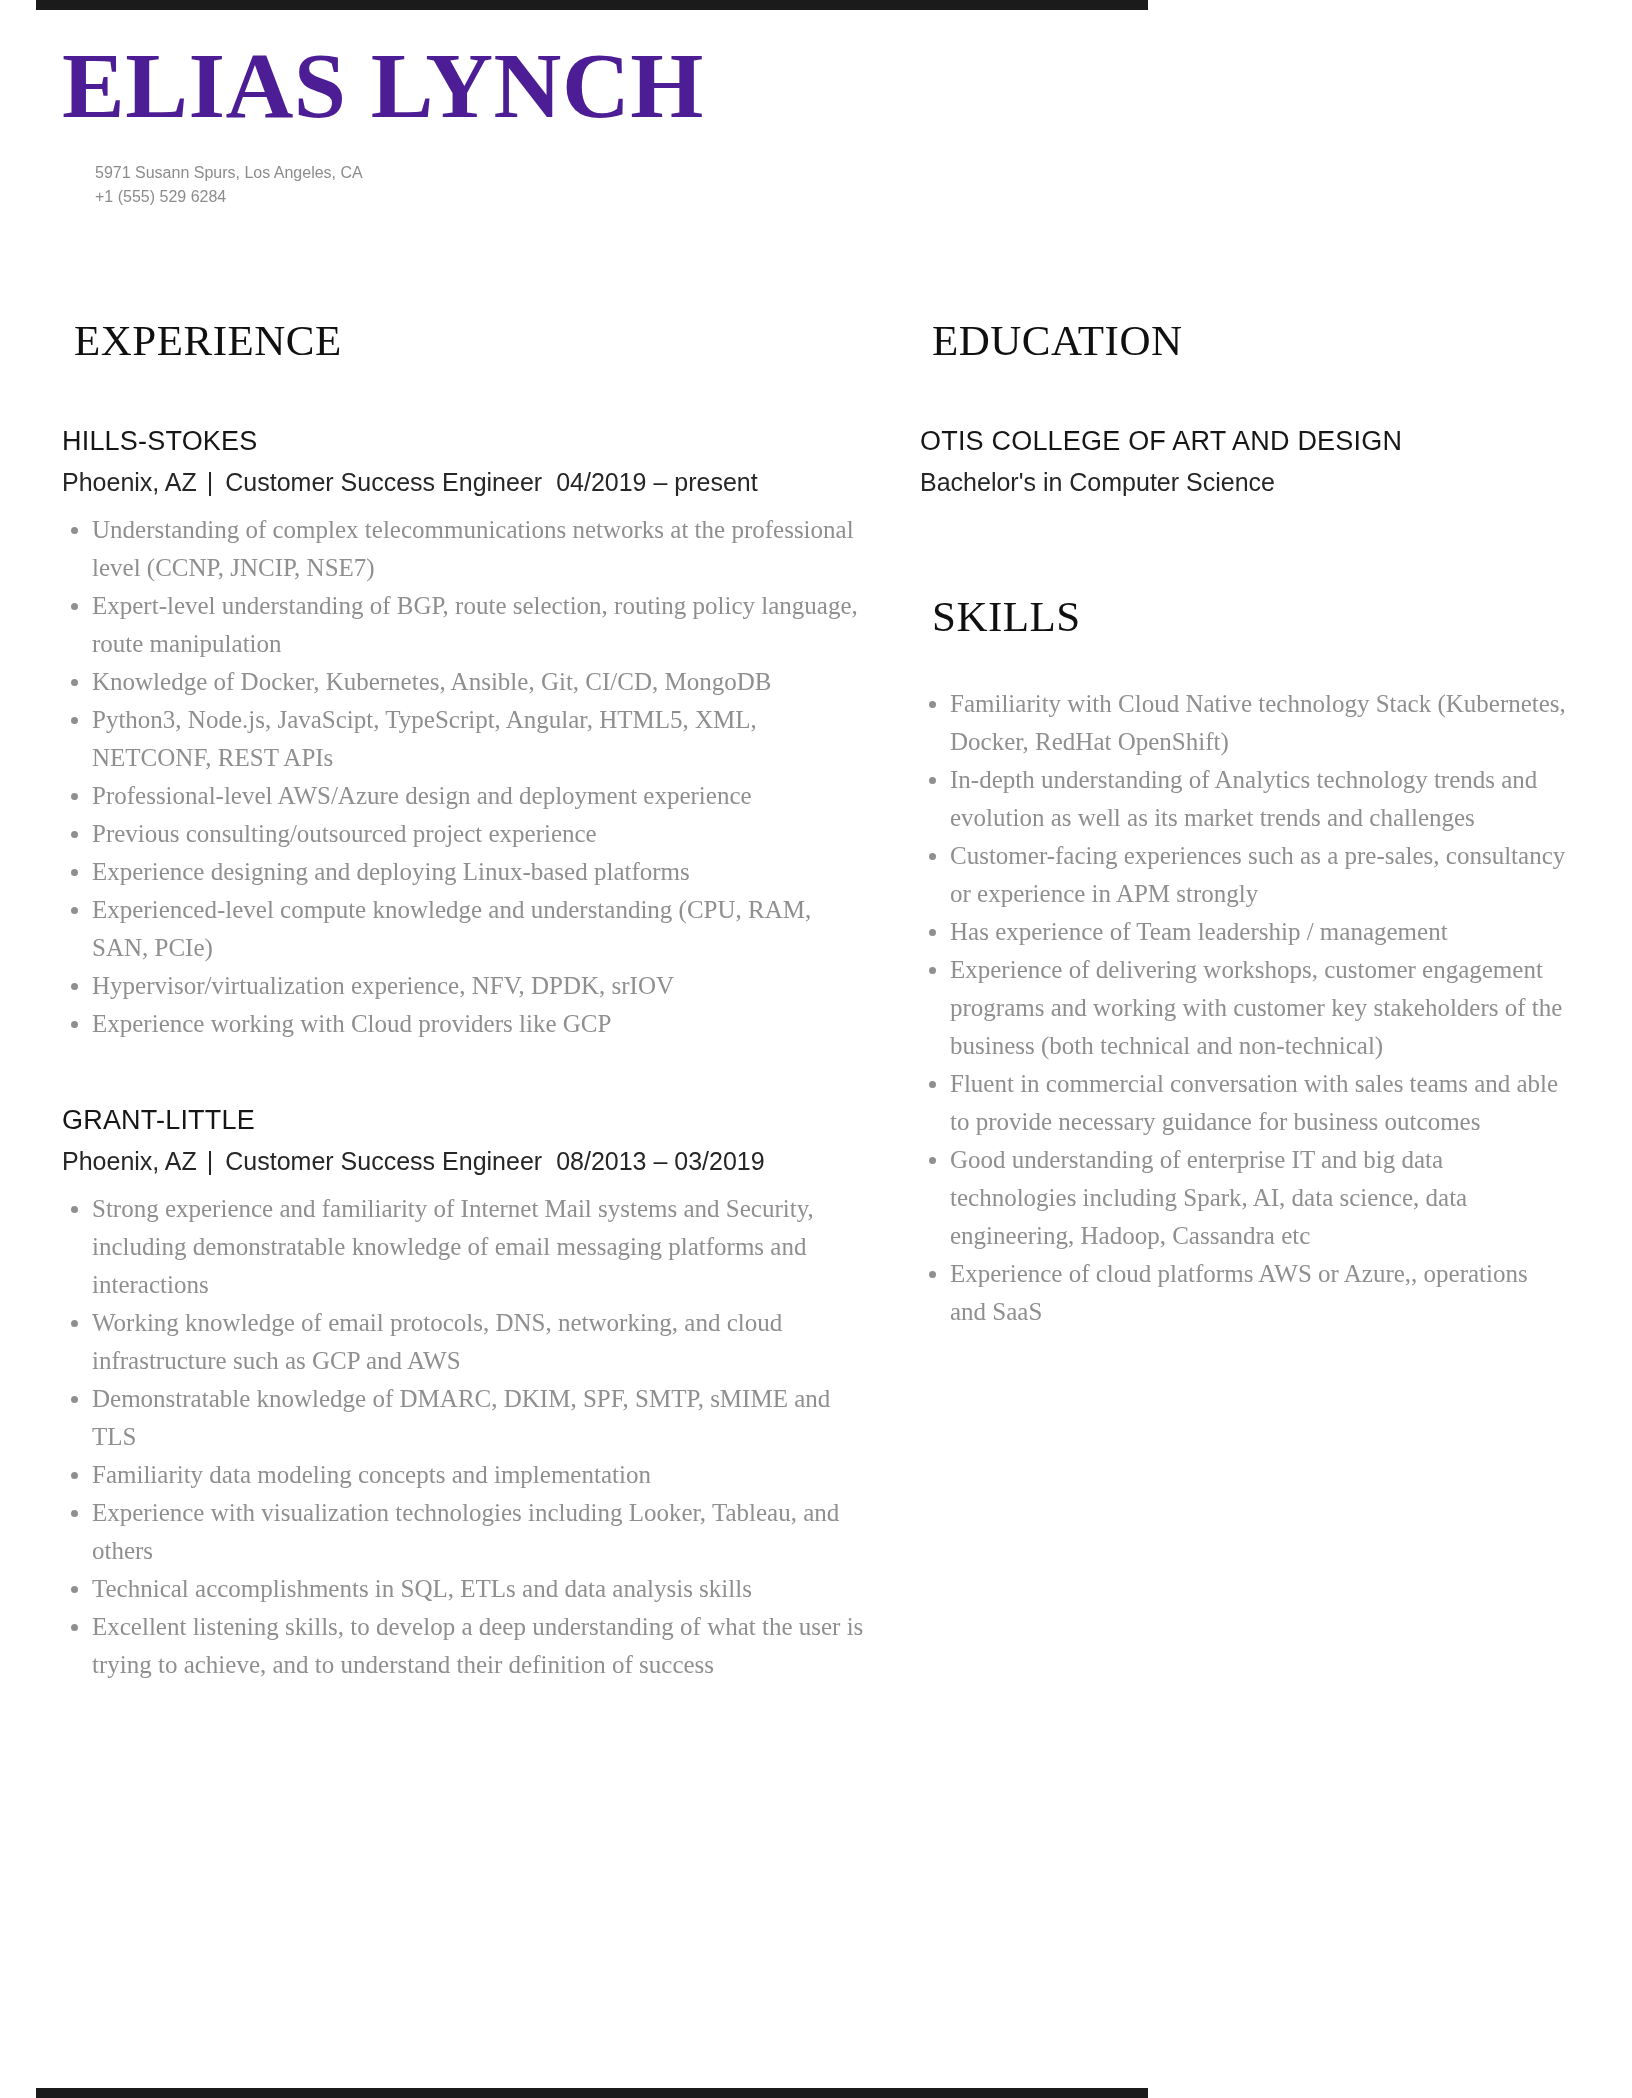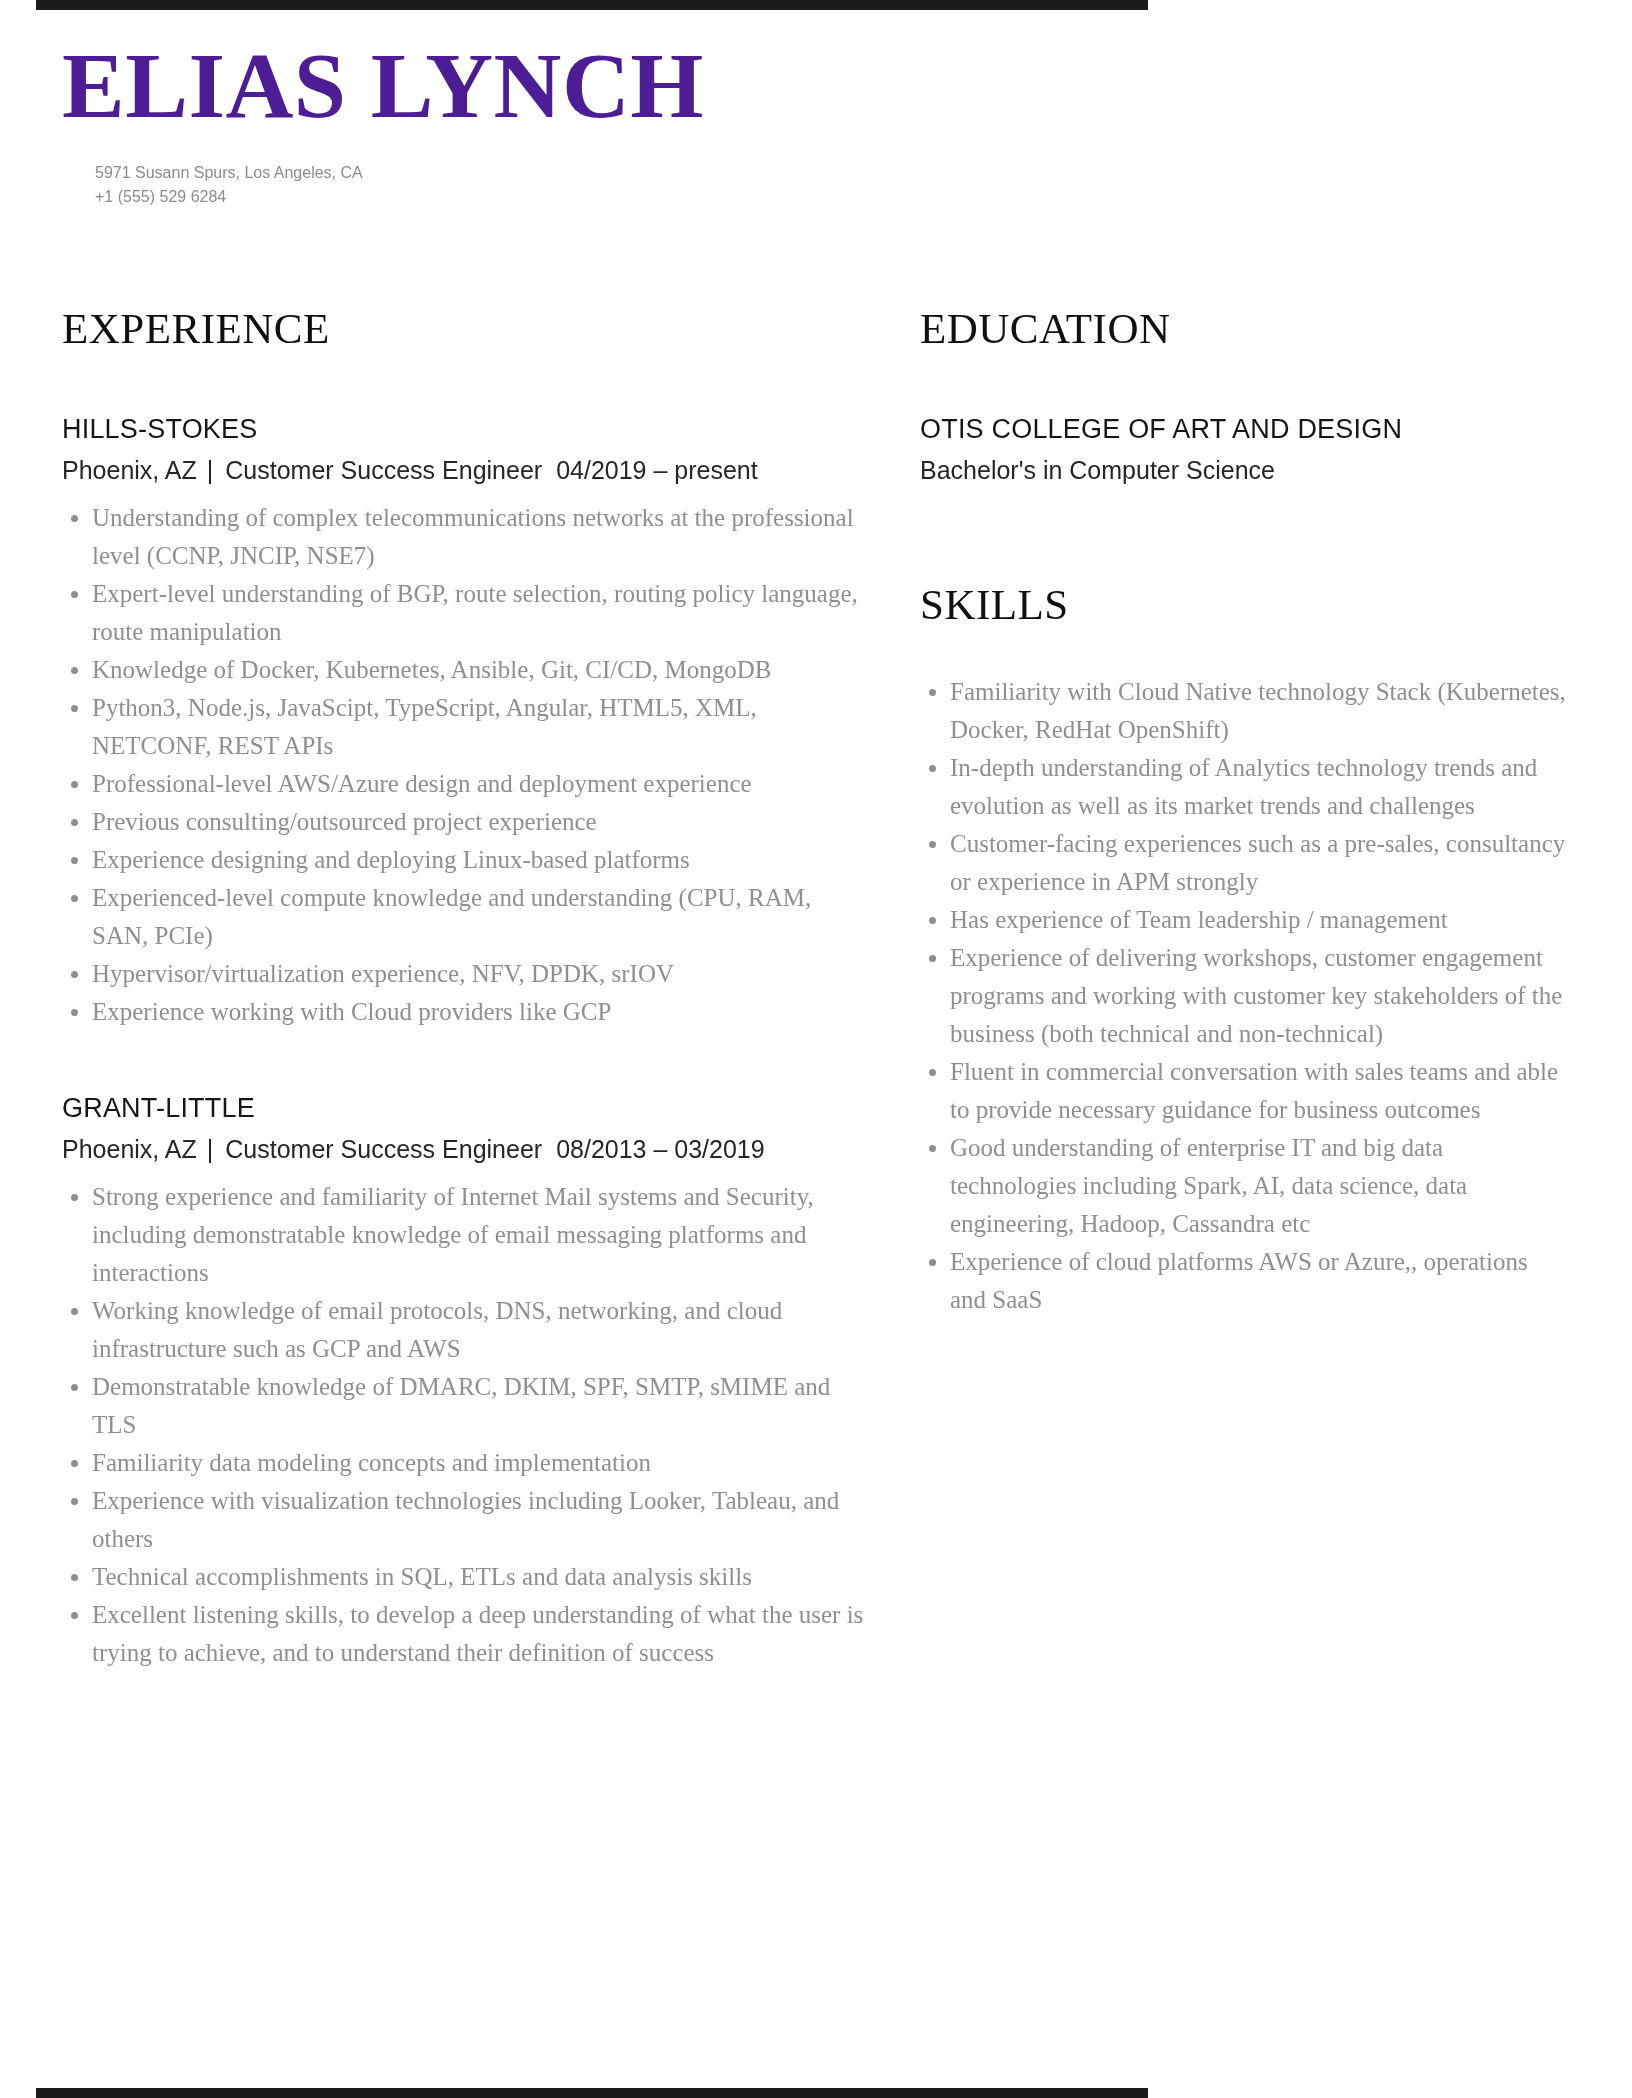--- a/index.html
+++ b/index.html
@@ -35,21 +35,21 @@
   .columns {
     display: grid;
     grid-template-columns: 802px 646px;
     column-gap: 56px;
     padding: 96px 0 0 62px;
     align-items: start;
   }
   h2 {
     font-family: "Liberation Serif", serif;
     font-weight: 400; font-size: 43px; line-height: 1.1;
-    color: #101010; margin: 0; letter-spacing: 0.5px;
+    color: #101010; margin: 12px; letter-spacing: 0.5px;
   }
   h3 {
     font-size: 27px; line-height: 31px; font-weight: 400;
     color: #161616; margin: 62px 0 0; letter-spacing: 0.2px;
   }
   .meta {
     font-size: 25px; line-height: 30px; color: #262626;
     margin: 10px 0 0;
   }
   .meta .sep { padding: 0 12px 0 10px; }

